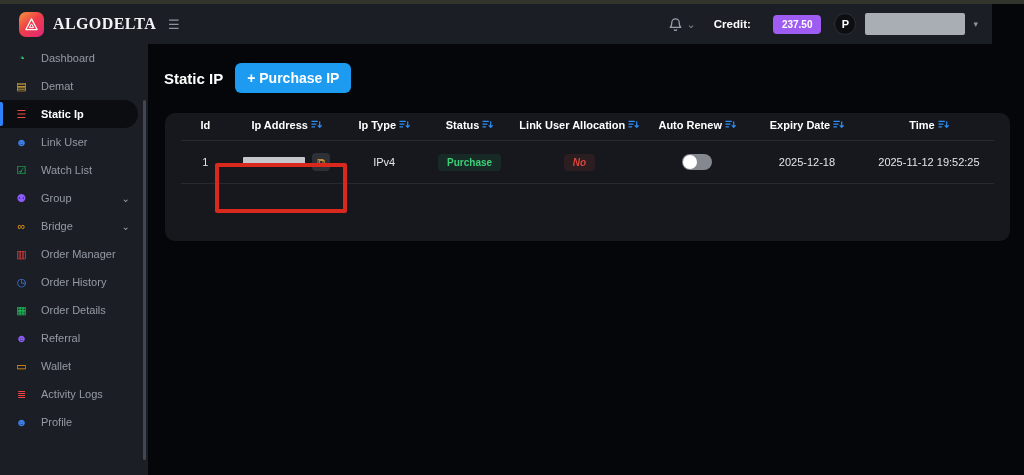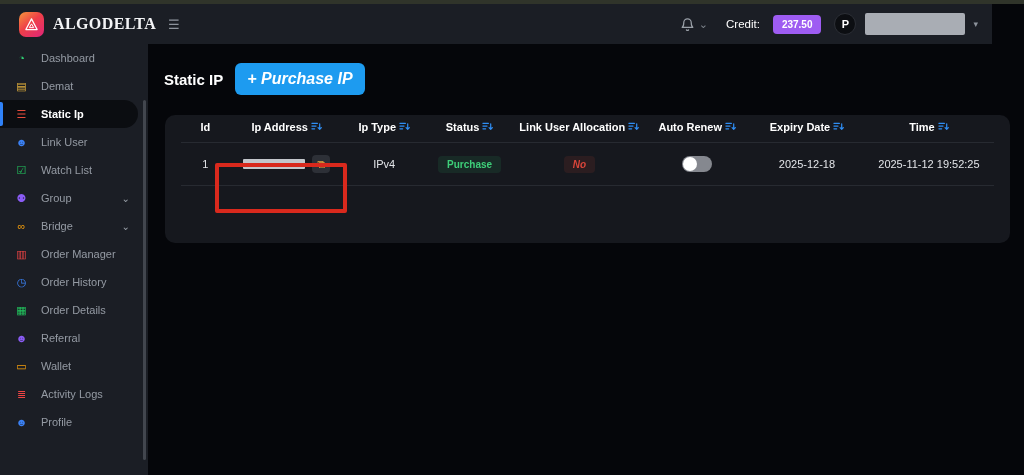--- a/index.html
+++ b/index.html
@@ -13,21 +13,21 @@
   .brand-wrap { width:148px; display:flex; align-items:center; gap:9px; padding-left:19px; flex:none; }
   .brand-ic { width:25px; height:25px; border-radius:7px; flex:none;
     background:linear-gradient(140deg,#f5973c 0%,#ef4048 45%,#e0257a 100%);
     display:flex; align-items:center; justify-content:center; }
   .brand-txt { font-family:"Liberation Serif", serif; font-weight:bold; font-size:16px;
     color:#f3f4f6; letter-spacing:.4px; white-space:nowrap; }
   .hamburger { color:#8d939c; font-size:13px; margin-left:20px; cursor:pointer; }
   .hdr-right { margin-left:auto; display:flex; align-items:center; padding-right:14px; }
   .bell { color:#9aa0a8; margin-right:4px; display:flex; }
   .sm-chev { color:#7d838c; font-size:11px; margin-right:18px; }
-  .credit-lbl { color:#fff; font-weight:normal; font-size:11.5px; margin-right:13px; }
+  .credit-lbl { color:#fff; font-weight:bold; font-size:11.5px; margin-right:22px; }
   .credit-badge { color:#fff; font-weight:bold; font-size:10px; border-radius:4px;
     padding:4px 9px; margin-right:13px; }
   .avatar { width:22px; height:22px; border-radius:50%; background:#0c0e12; border:1px solid #2c2f36;
     color:#fff; font-weight:bold; font-size:11px; display:flex; align-items:center; justify-content:center;
     margin-right:9px; flex:none; }
   .user-redact { width:100px; height:22px; background:#a9adb4; border-radius:2px; margin-right:8px; }
   .hdr-caret { color:#8d939c; font-size:9px; }
 
   
   .sidebar { position:absolute; left:0; top:44px; width:148px; height:431px; background:#1b1e25; z-index:3; }
@@ -40,21 +40,21 @@
   .nav-item.active { background:#0b0d11; border-radius:0 16px 16px 0; margin-right:10px; }
   .nav-item.active .nav-lbl { color:#ffffff; font-weight:bold; }
   .nav-item.active::before { content:""; position:absolute; left:0; top:2px; bottom:2px; width:3px;
     background:#2f81f7; border-radius:0 2px 2px 0; }
 
   
   .main { position:absolute; left:148px; top:44px; width:876px; height:431px; background:#05060a; }
   .page-head { display:flex; align-items:center; gap:12px; padding:19px 0 0 16px; }
   .page-title { color:#fff; font-weight:bold; font-size:15px; }
   .purchase-btn { background:#1d9bf0; color:#fff; border:none; border-radius:6px; font-weight:bold;
-    font-size:16px; padding:7px 12px; cursor:pointer; font-family:inherit;font-style:italic; }
+    font-size:14px; padding:7px 12px; cursor:pointer; font-family:inherit; }
 
   .card { margin:18px 14px 0 17px; width:845px; height:128px; background:#16181e; border-radius:10px; }
   .toolbar { display:flex; align-items:center; padding:14px 15px 0 16px; }
   .export-btn { display:flex; align-items:center; gap:5px; background:transparent; color:#3da5f4;
     border:1px solid #2b5f9e; border-radius:6px; font-weight:bold; font-size:10.5px; padding:4px 10px;
     cursor:pointer; font-family:inherit; }
   .search-inp { width:296px; height:23px; background:#22252d; border:none; border-radius:4px;
     color:#d4d7dc; font-size:11px; padding:0 10px; font-family:inherit; outline:none; }
   .search-inp::placeholder { color:#6d7380; }
   .grid-btn { width:21px; height:21px; margin-left:8px; background:#20242d; border:none; border-radius:4px;

